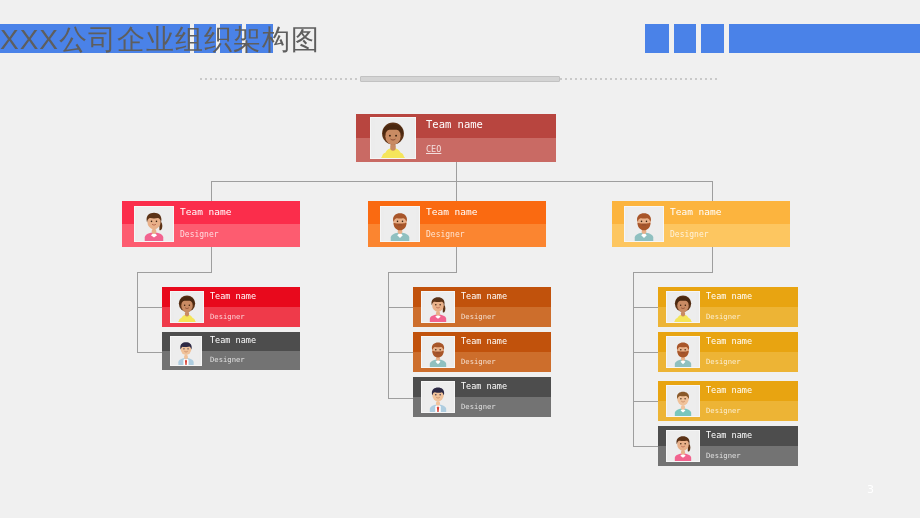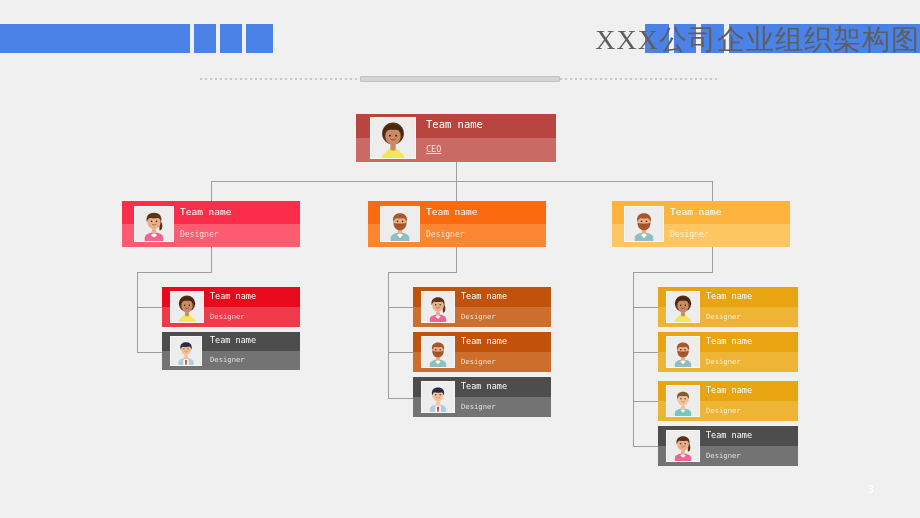--- a/index.html
+++ b/index.html
@@ -18,24 +18,24 @@
   .deco-l-s1{left:194px;top:24px;width:22px;height:29px;}
   .deco-l-s2{left:220px;top:24px;width:22px;height:29px;}
   .deco-l-s3{left:246px;top:24px;width:27px;height:29px;}
   .deco-r-s1{left:645px;top:24px;width:24px;height:29px;}
   .deco-r-s2{left:674px;top:24px;width:22px;height:29px;}
   .deco-r-s3{left:701px;top:24px;width:23px;height:29px;}
   .deco-r-bar{left:729px;top:24px;width:191px;height:29px;}
 
   .title{
     position:absolute;left:0;top:21px;width:920px;
-    text-align:right;
+    text-align:left;
     font-size:28px;letter-spacing:1px;
     color:#5e5e5e;
-    font-family:Liberation Serif, serif;
+    font-family:Liberation Sans, sans-serif;
     font-weight:400;
     white-space:nowrap;
   }
   .subtitle{
     position:absolute;left:0;top:56px;width:920px;
     text-align:center;font-size:12px;color:#9a9a9a;
     font-family:"DejaVu Sans", sans-serif;
     letter-spacing:.3px;
   }
   .divider{position:absolute;left:200px;top:76px;width:520px;height:6px;}

